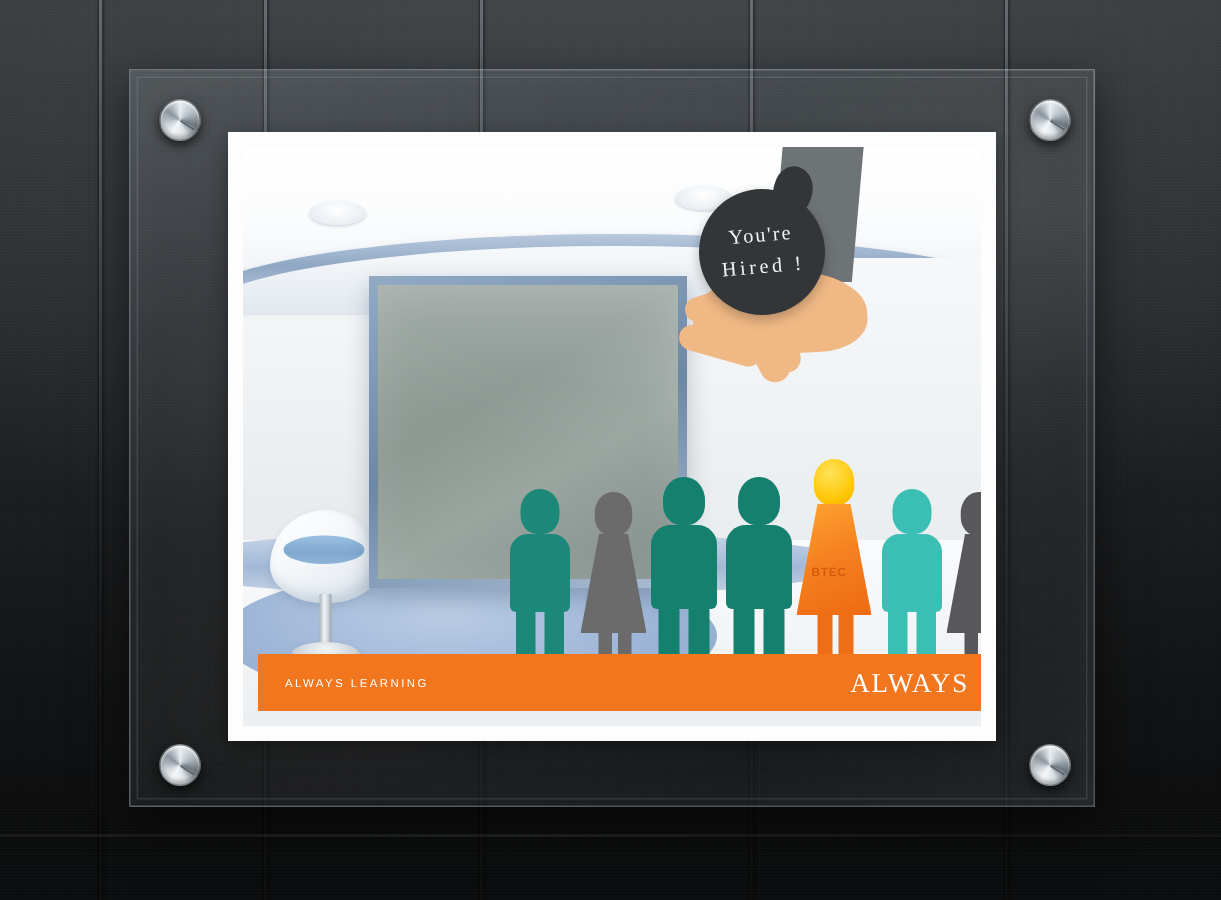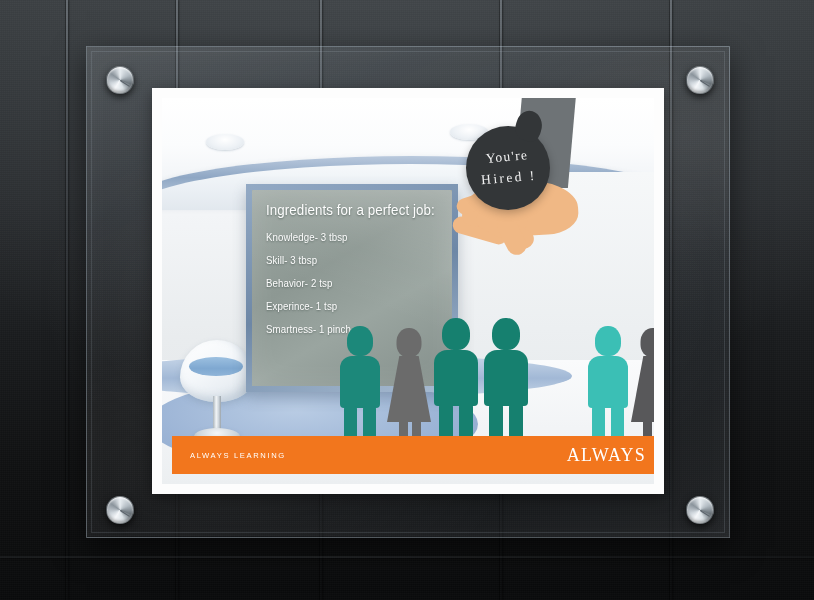--- a/index.html
+++ b/index.html
@@ -163,28 +163,20 @@
 
       <div id="chair">
         <div id="chairSeat"></div>
         <div id="chairCushion"></div>
         <div id="chairStem"></div>
         <div id="chairBase"></div>
       </div>
 
       <div id="screen">
         <div id="screenSheen"></div>
-        <div id="screenTxt">
-          <div id="screenTitle">Ingredients for a perfect job:</div>
-          <div class="ing">Knowledge- 3 tbsp</div>
-          <div class="ing">Skill- 3 tbsp</div>
-          <div class="ing">Behavior- 2 tsp</div>
-          <div class="ing">Experince- 1 tsp</div>
-          <div class="ing">Smartness- 1 pinch</div>
-        </div>
       </div>
 
       <div class="person" style="left:176px;width:44px;height:128px">
         <div class="shadow"></div>
         <div class="head" style="top:0;width:26px;height:30px;background:#1c887a"></div>
         <div class="torso" style="top:30px;width:40px;height:52px;background:#1c887a;border-radius:12px 12px 4px 4px"></div>
         <div class="legL" style="left:6px;top:80px;width:13px;height:45px;background:#1c887a;border-radius:3px 3px 5px 5px"></div>
         <div class="legR" style="left:25px;top:80px;width:13px;height:45px;background:#1c887a;border-radius:3px 3px 5px 5px"></div>
       </div>
 
@@ -206,20 +198,32 @@
       </div>
 
       <div class="person" style="left:320px;width:48px;height:136px">
         <div class="shadow"></div>
         <div class="head" style="top:0;width:28px;height:32px;background:#16806f"></div>
         <div class="torso" style="top:32px;width:44px;height:56px;background:#16806f;border-radius:13px 13px 4px 4px"></div>
         <div class="legL" style="left:7px;top:86px;width:14px;height:48px;background:#16806f;border-radius:3px 3px 5px 5px"></div>
         <div class="legR" style="left:27px;top:86px;width:14px;height:48px;background:#16806f;border-radius:3px 3px 5px 5px"></div>
       </div>
 
+      <div class="person" style="left:368px;width:52px;height:140px">
+        <div class="shadow" style="background:rgba(246,178,107,.5)"></div>
+        <div class="head" style="top:-8px;width:27px;height:31px;
+             background:radial-gradient(circle at 40% 30%,#ffe259,#ffc400 70%,#f7a80c)"></div>
+        <div class="torso" style="top:22px;width:50px;height:74px;
+             background:linear-gradient(160deg,#ffa331 0%,#f58220 45%,#ee6a12 100%);
+             clip-path:polygon(28% 0,72% 0,100% 100%,0 100%);border-radius:11px 11px 0 0"></div>
+        <div style="position:absolute;left:11px;top:63px;font-size:8px;font-weight:bold;color:#d4560c;
+             letter-spacing:.4px;font-family:'Liberation Sans',sans-serif;opacity:.9">BTEC</div>
+        <div class="legL" style="left:15px;top:94px;width:10px;height:40px;background:#ef6d14;border-radius:0 0 4px 4px"></div>
+        <div class="legR" style="left:29px;top:94px;width:10px;height:40px;background:#ef6d14;border-radius:0 0 4px 4px"></div>
+      </div>
 
       <div class="person" style="left:424px;width:44px;height:128px">
         <div class="shadow"></div>
         <div class="head" style="top:0;width:26px;height:30px;background:#3bbfb5"></div>
         <div class="torso" style="top:30px;width:40px;height:52px;background:#3bbfb5;border-radius:12px 12px 4px 4px"></div>
         <div class="legL" style="left:6px;top:80px;width:13px;height:45px;background:#3bbfb5;border-radius:3px 3px 5px 5px"></div>
         <div class="legR" style="left:25px;top:80px;width:13px;height:45px;background:#3bbfb5;border-radius:3px 3px 5px 5px"></div>
       </div>
 
       <div class="person" style="left:468px;width:46px;height:128px">

